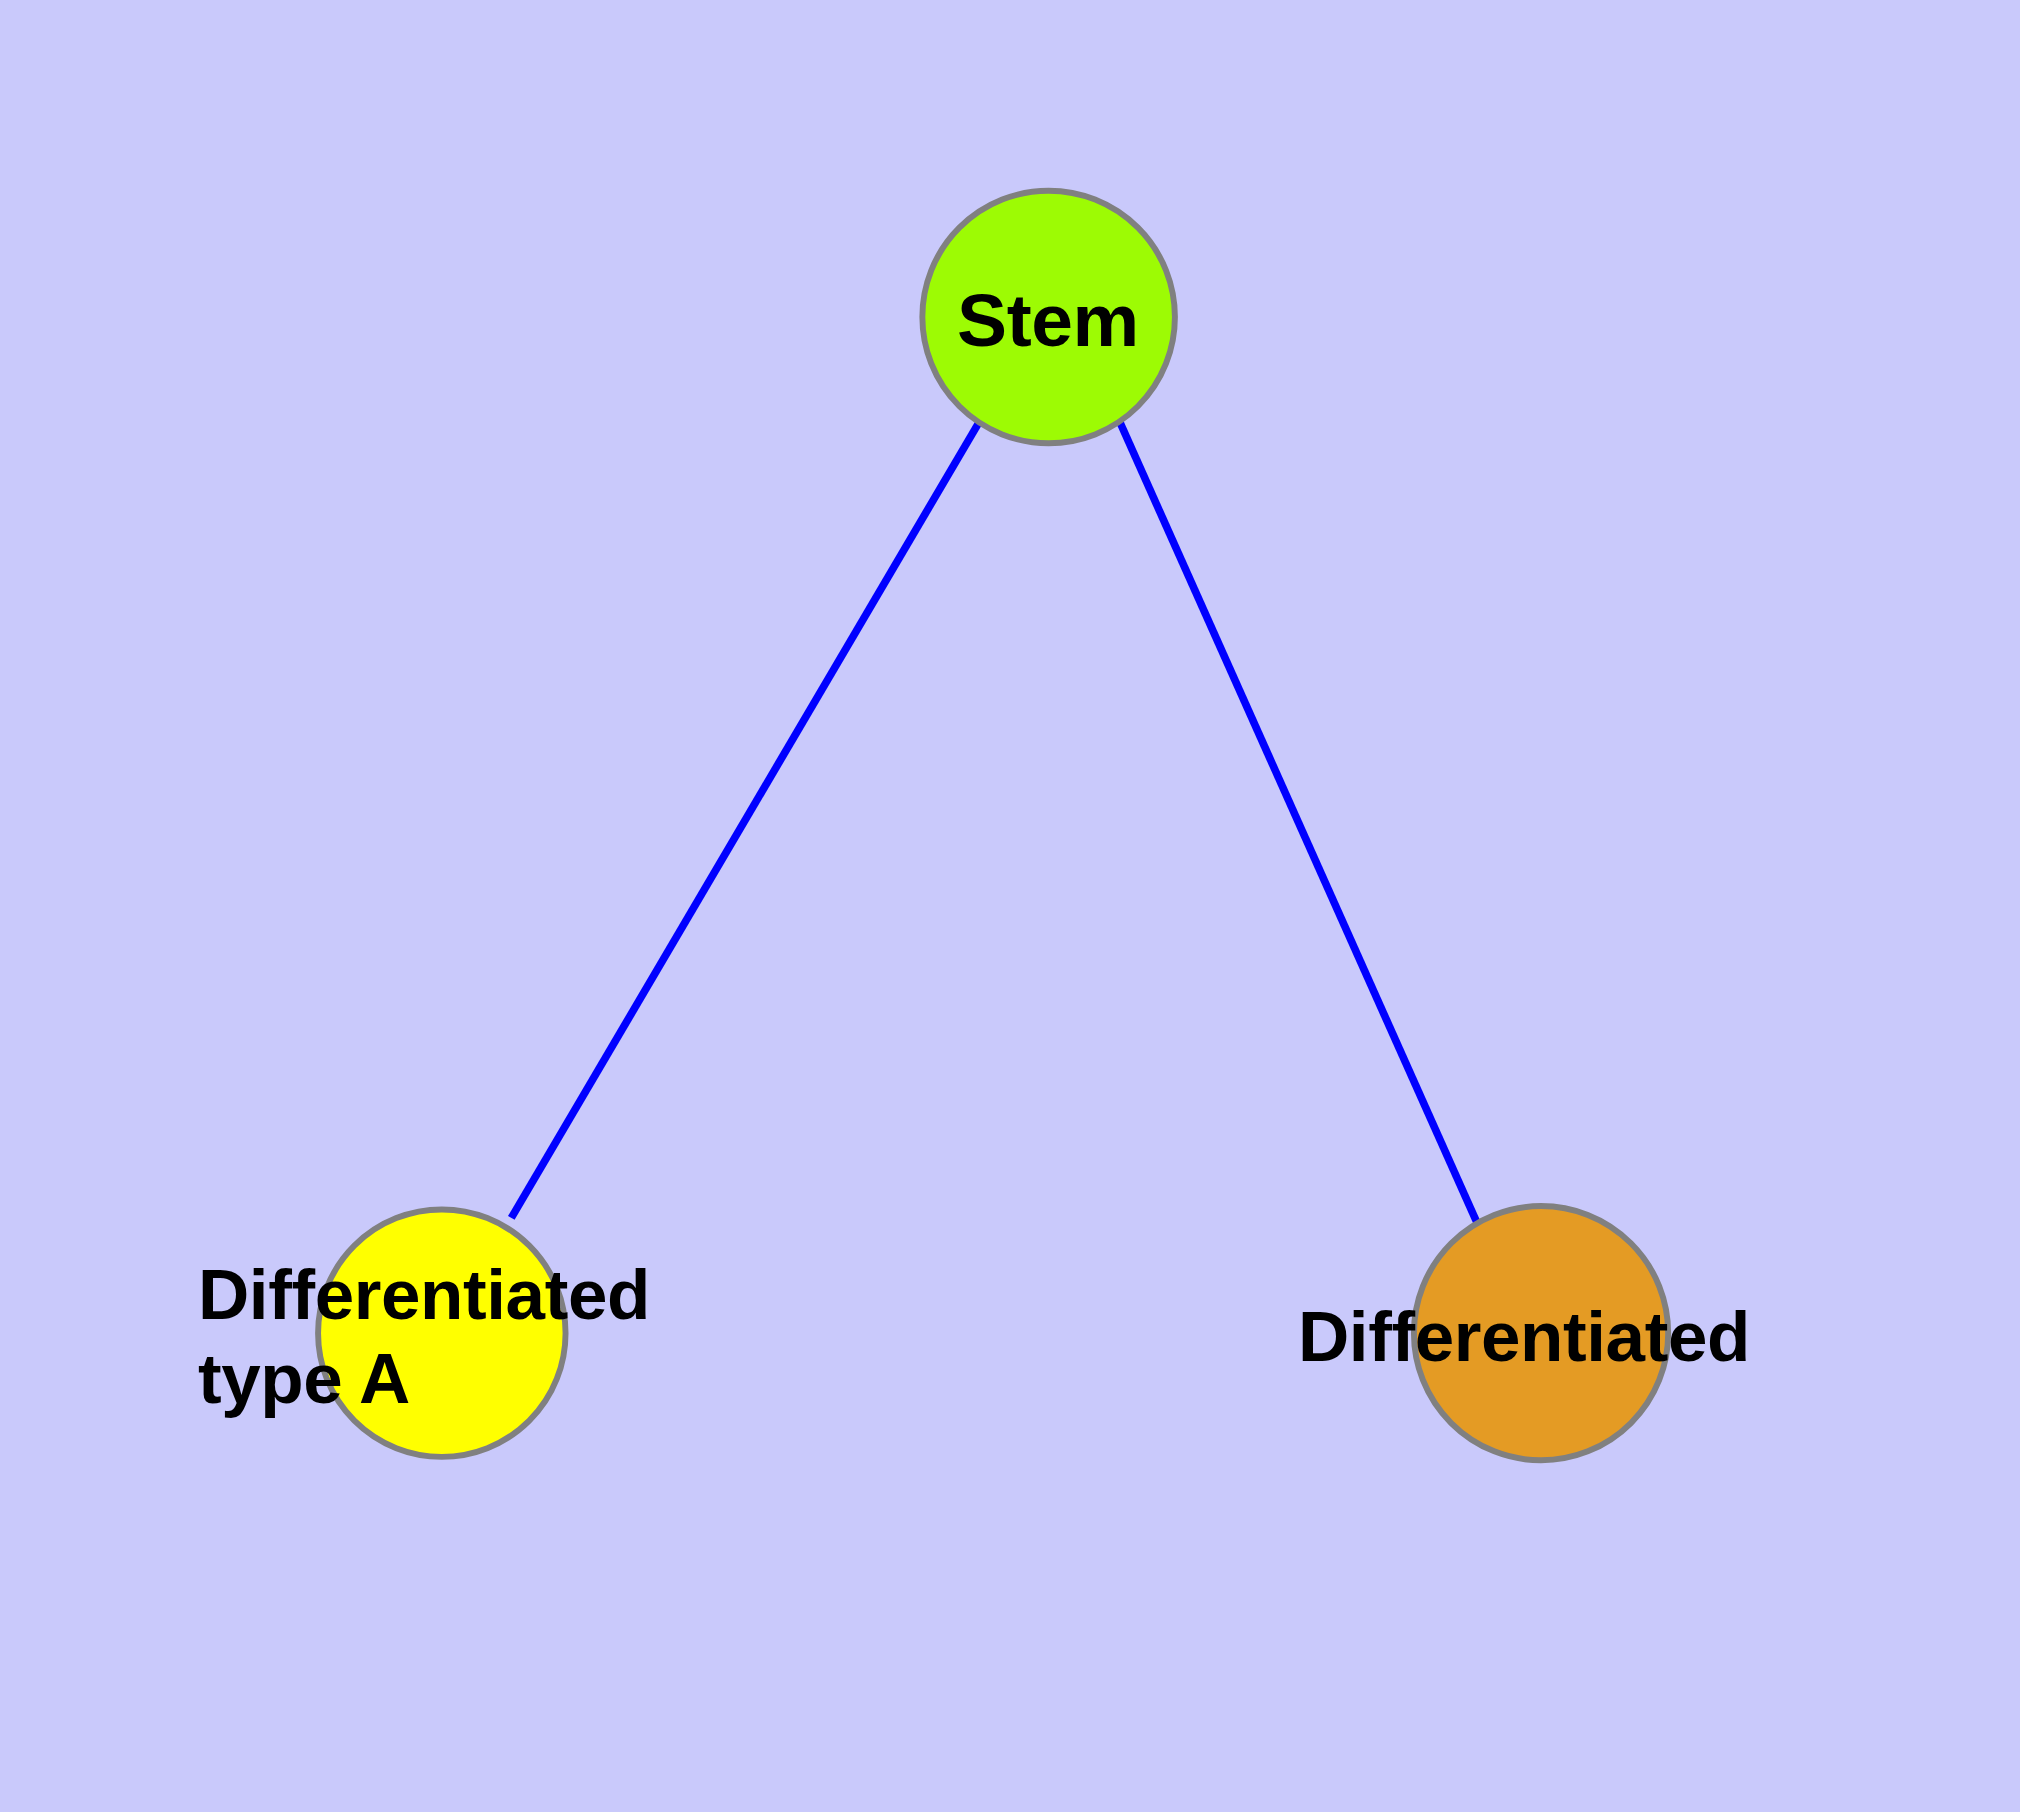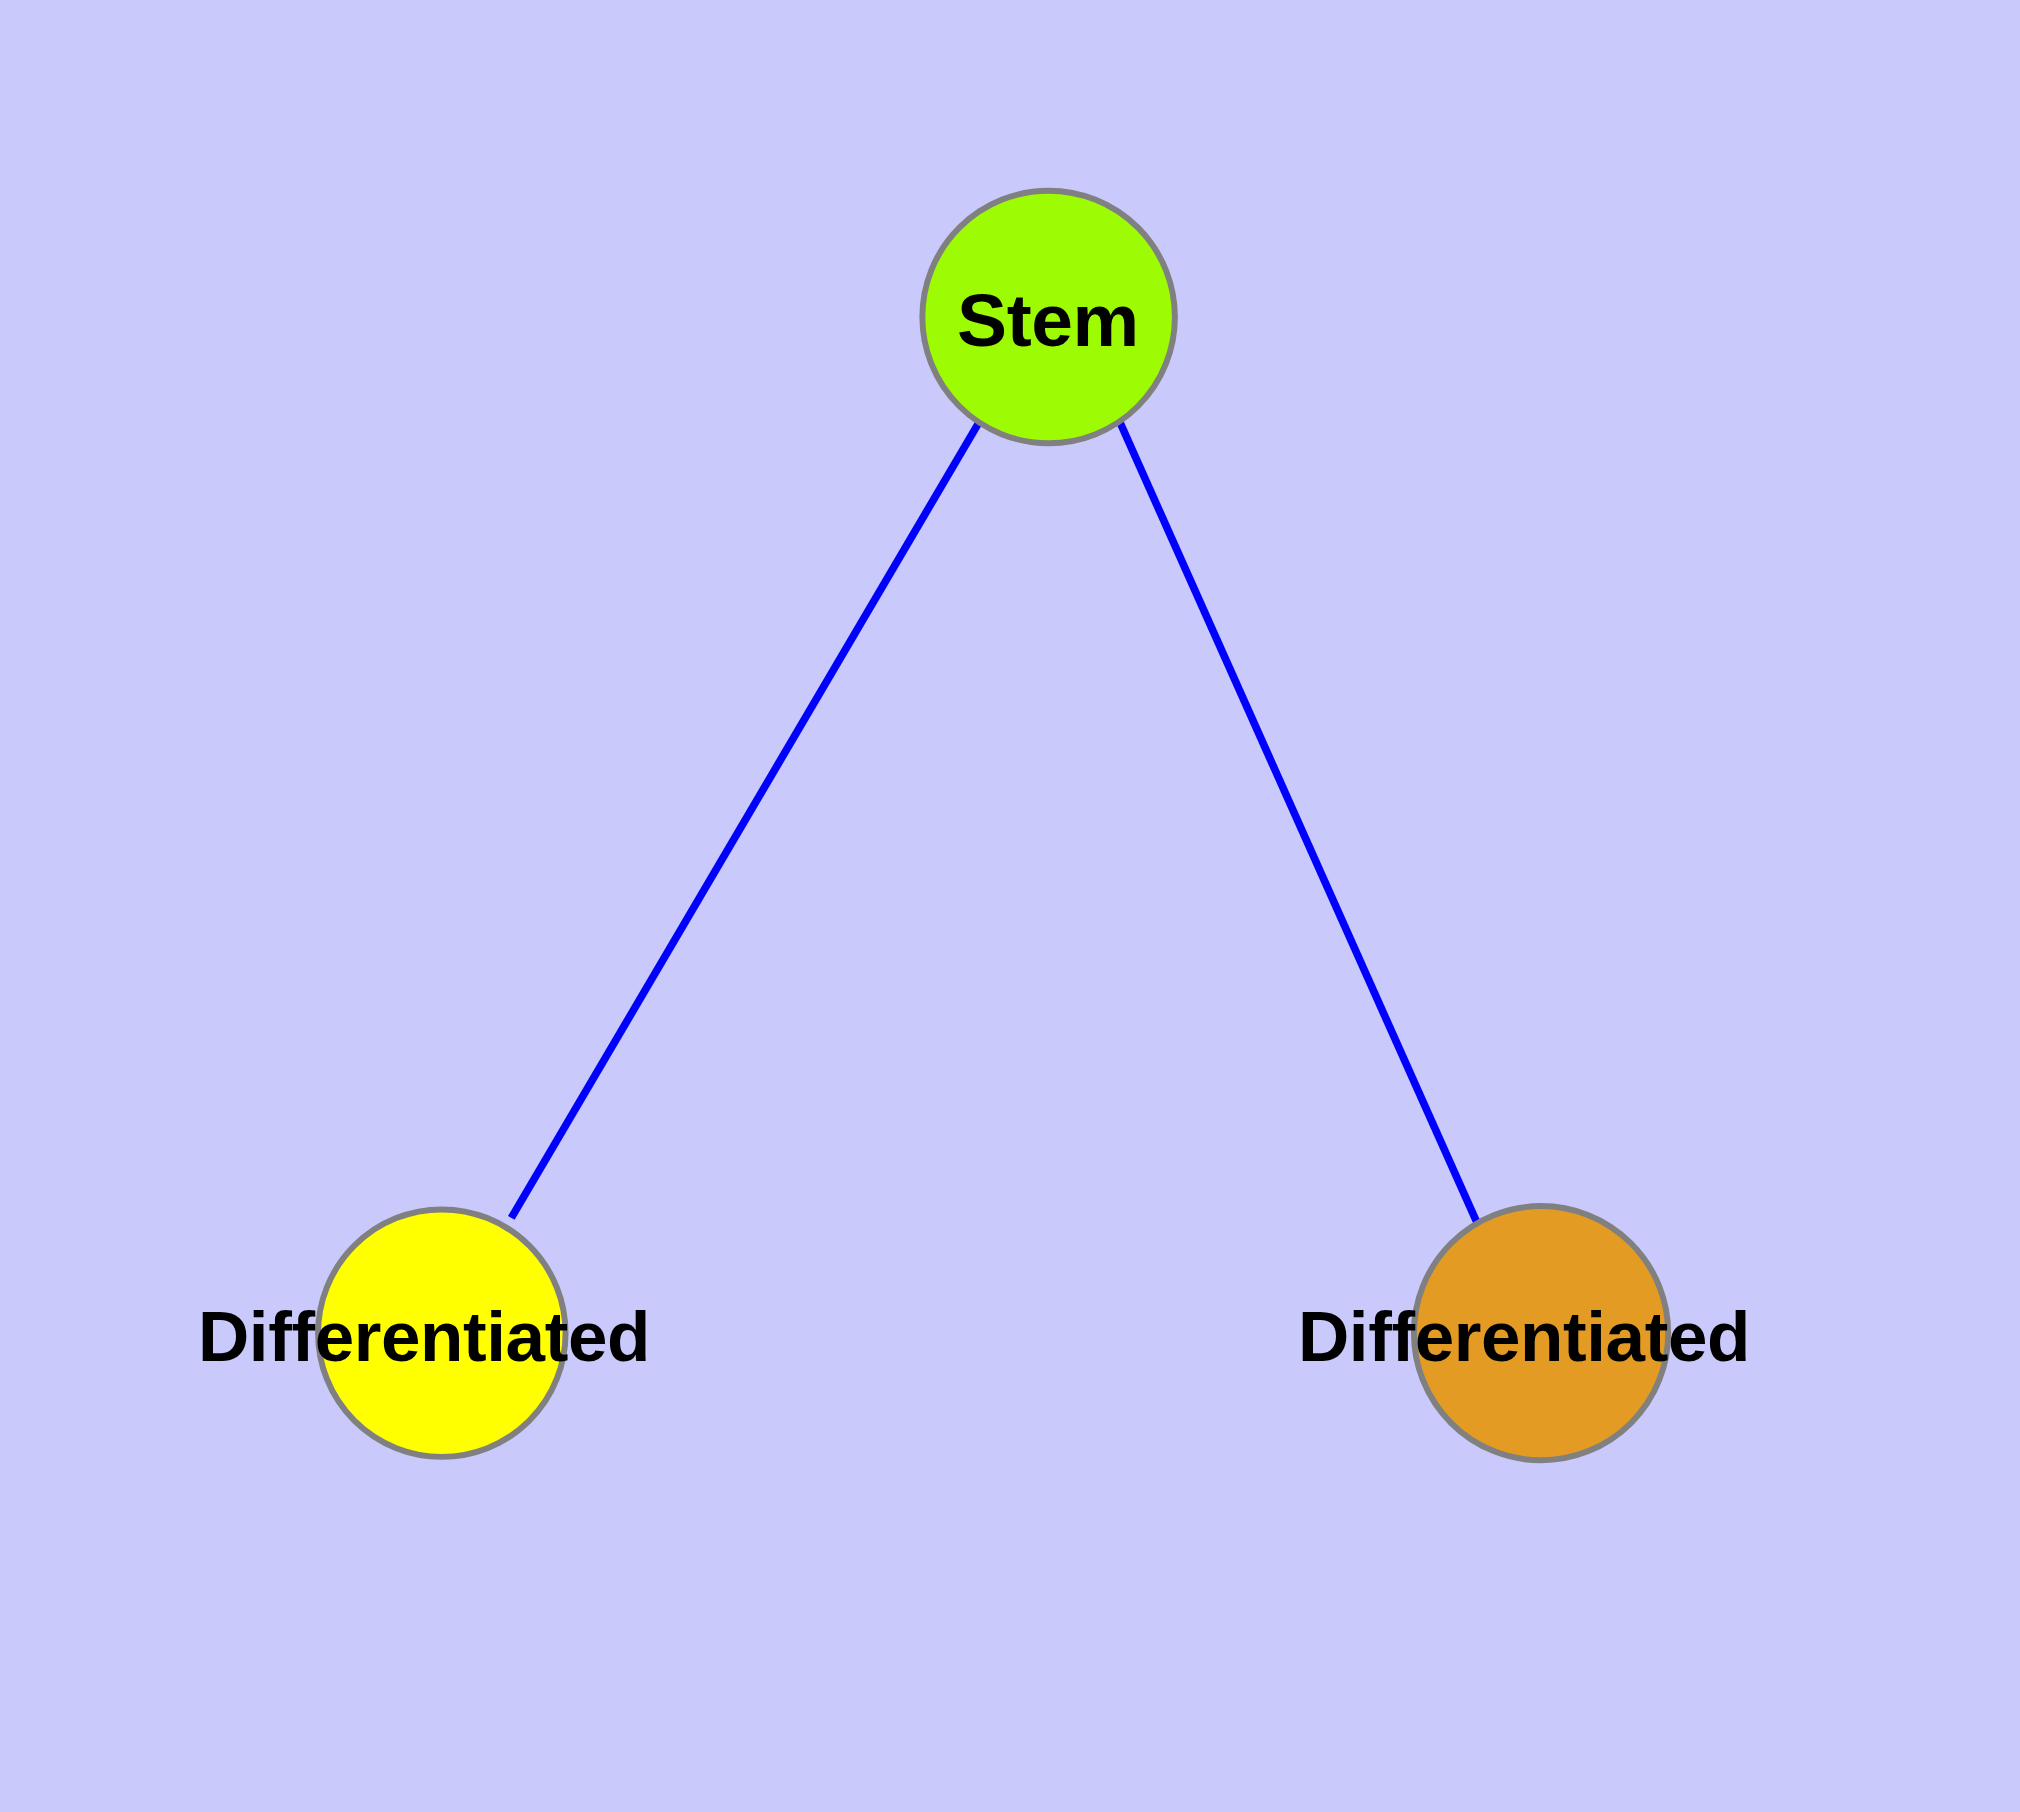--- a/index.html
+++ b/index.html
@@ -73,20 +73,21 @@
       <circle class="graph-node" cx="1818" cy="1573" r="150" fill="#E49B24" stroke="#808080" stroke-width="7"></circle>
     </g>
   </svg>
 
   <div id="label-stem" class="node-label">
     <div>Stem</div>
   </div>
 
   <div id="label-diff-a" class="node-label">
     <div>Differentiated</div>
+    <div>type A</div>
   </div>
 
   <div id="label-diff-b" class="node-label">
     <div>Differentiated</div>
   </div>
 
 </div>
 
 
 </body></html>

